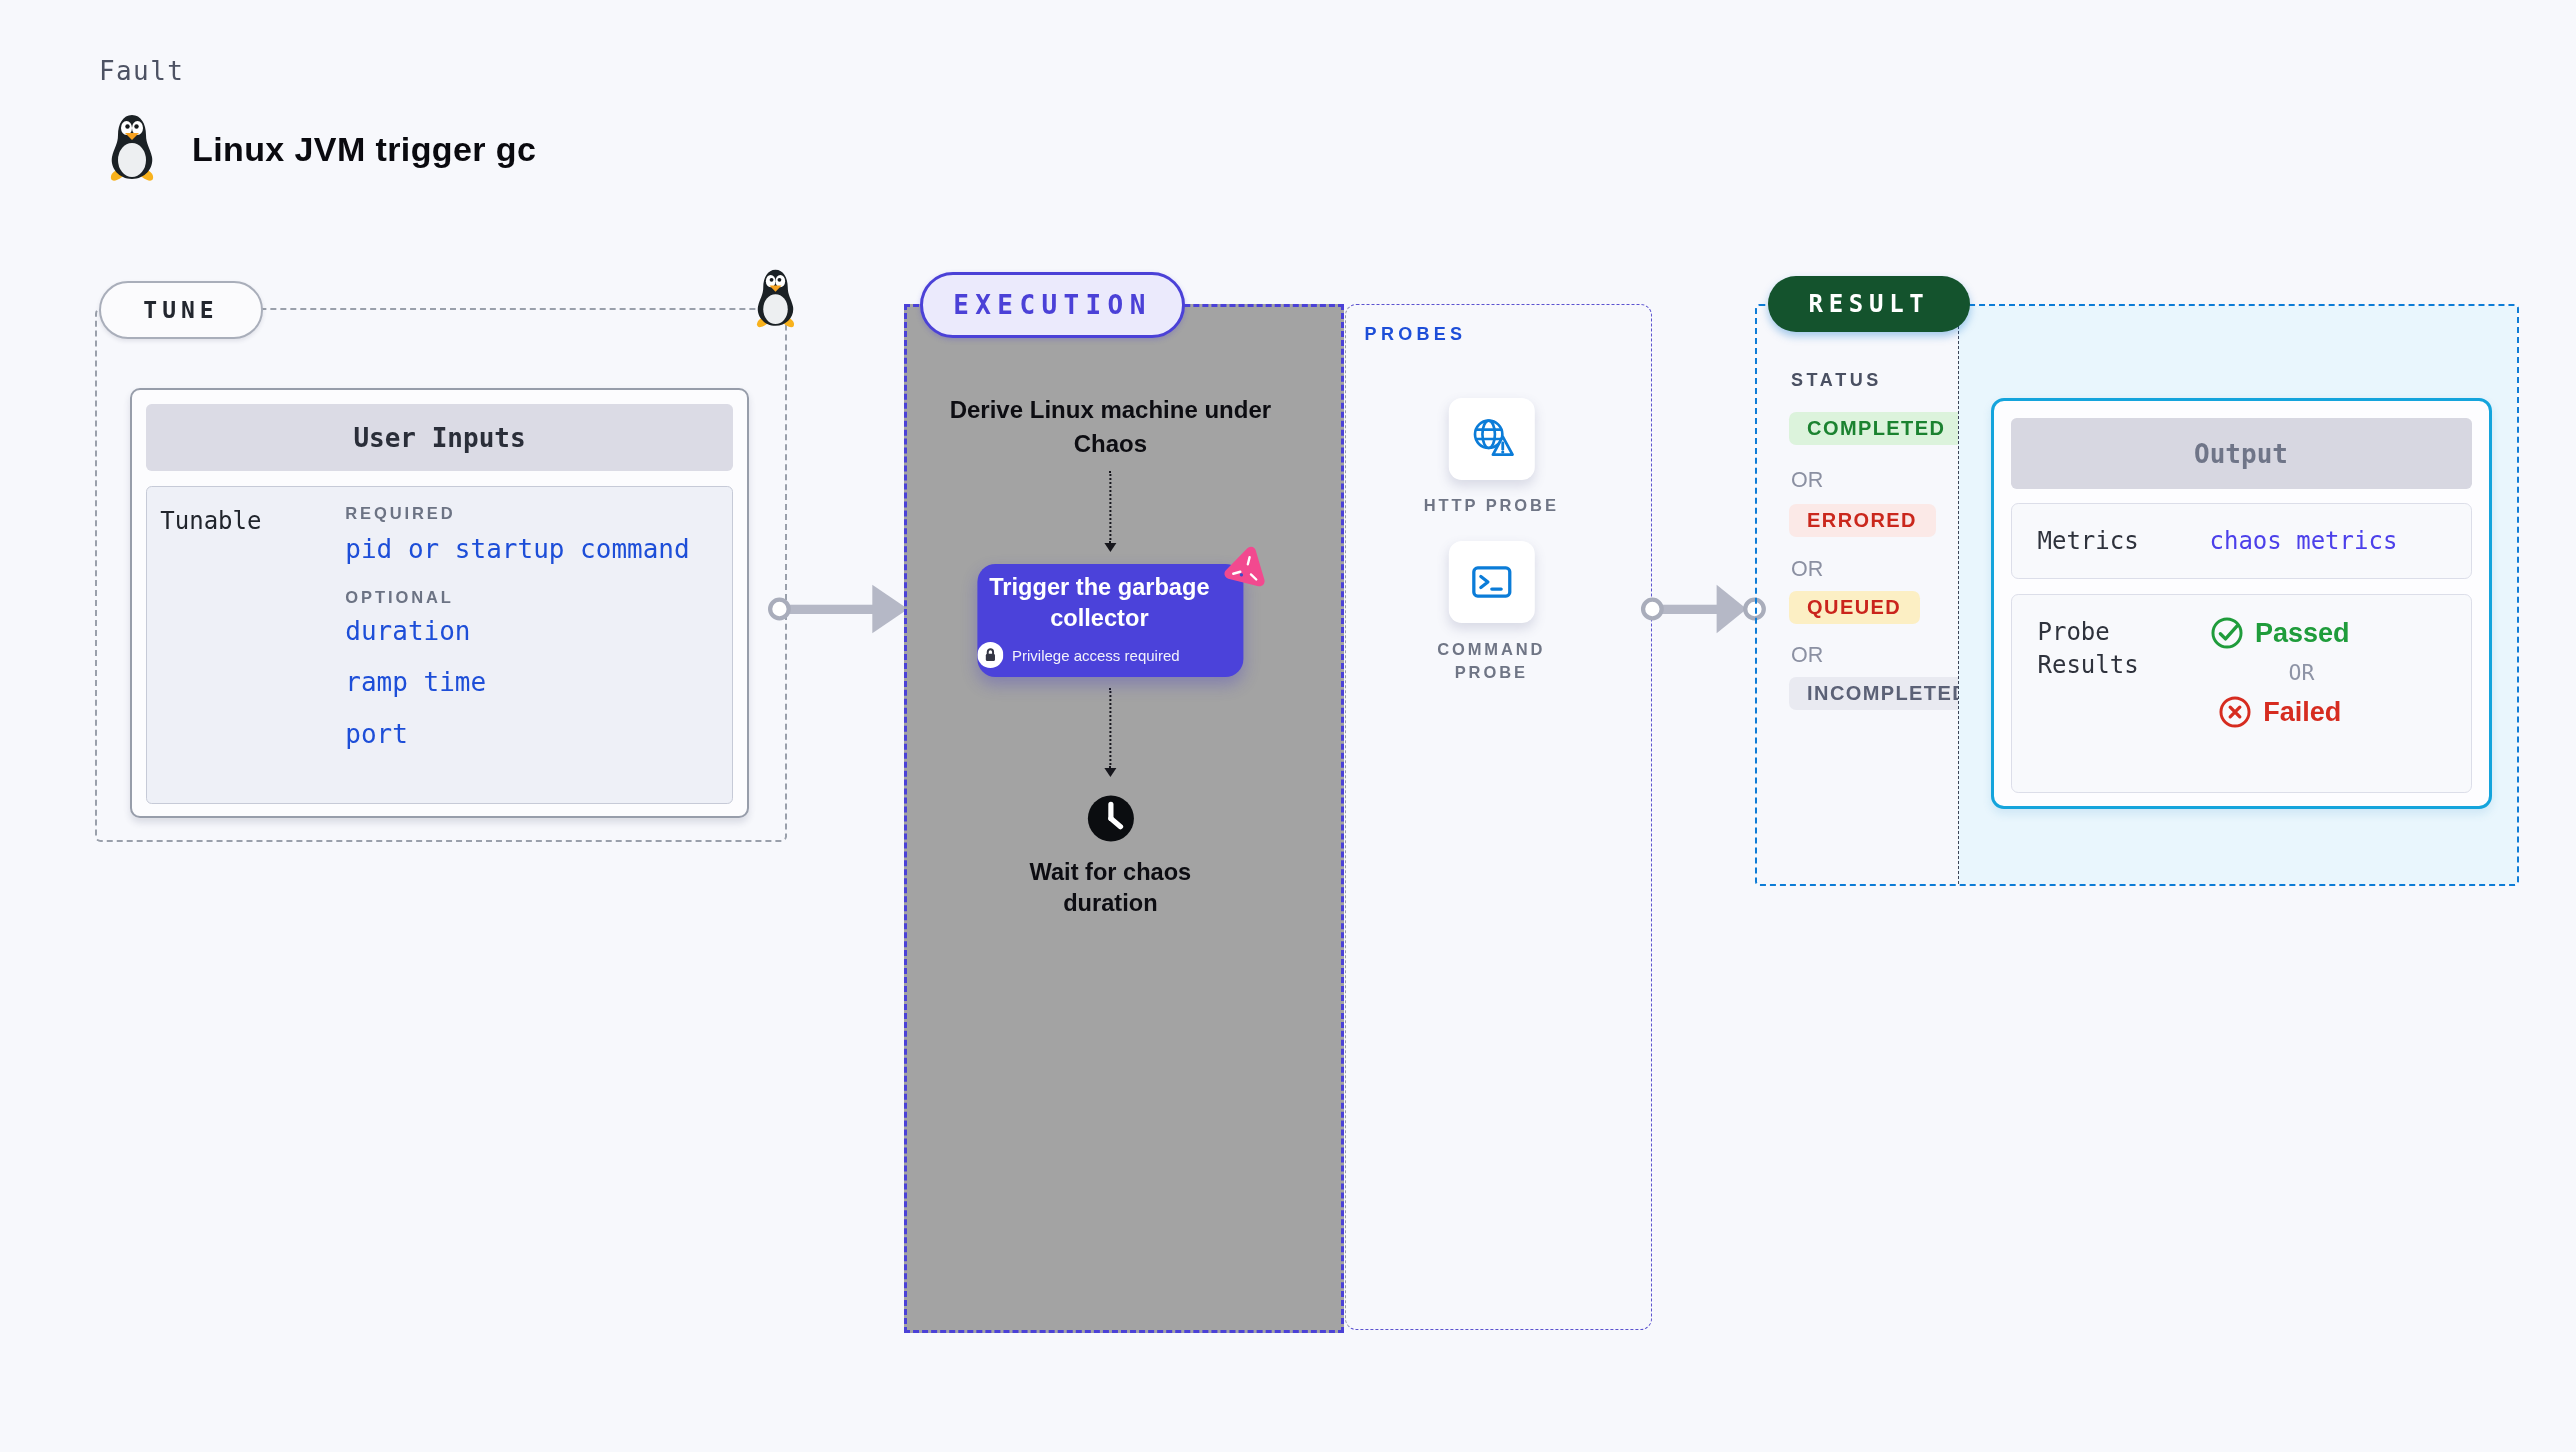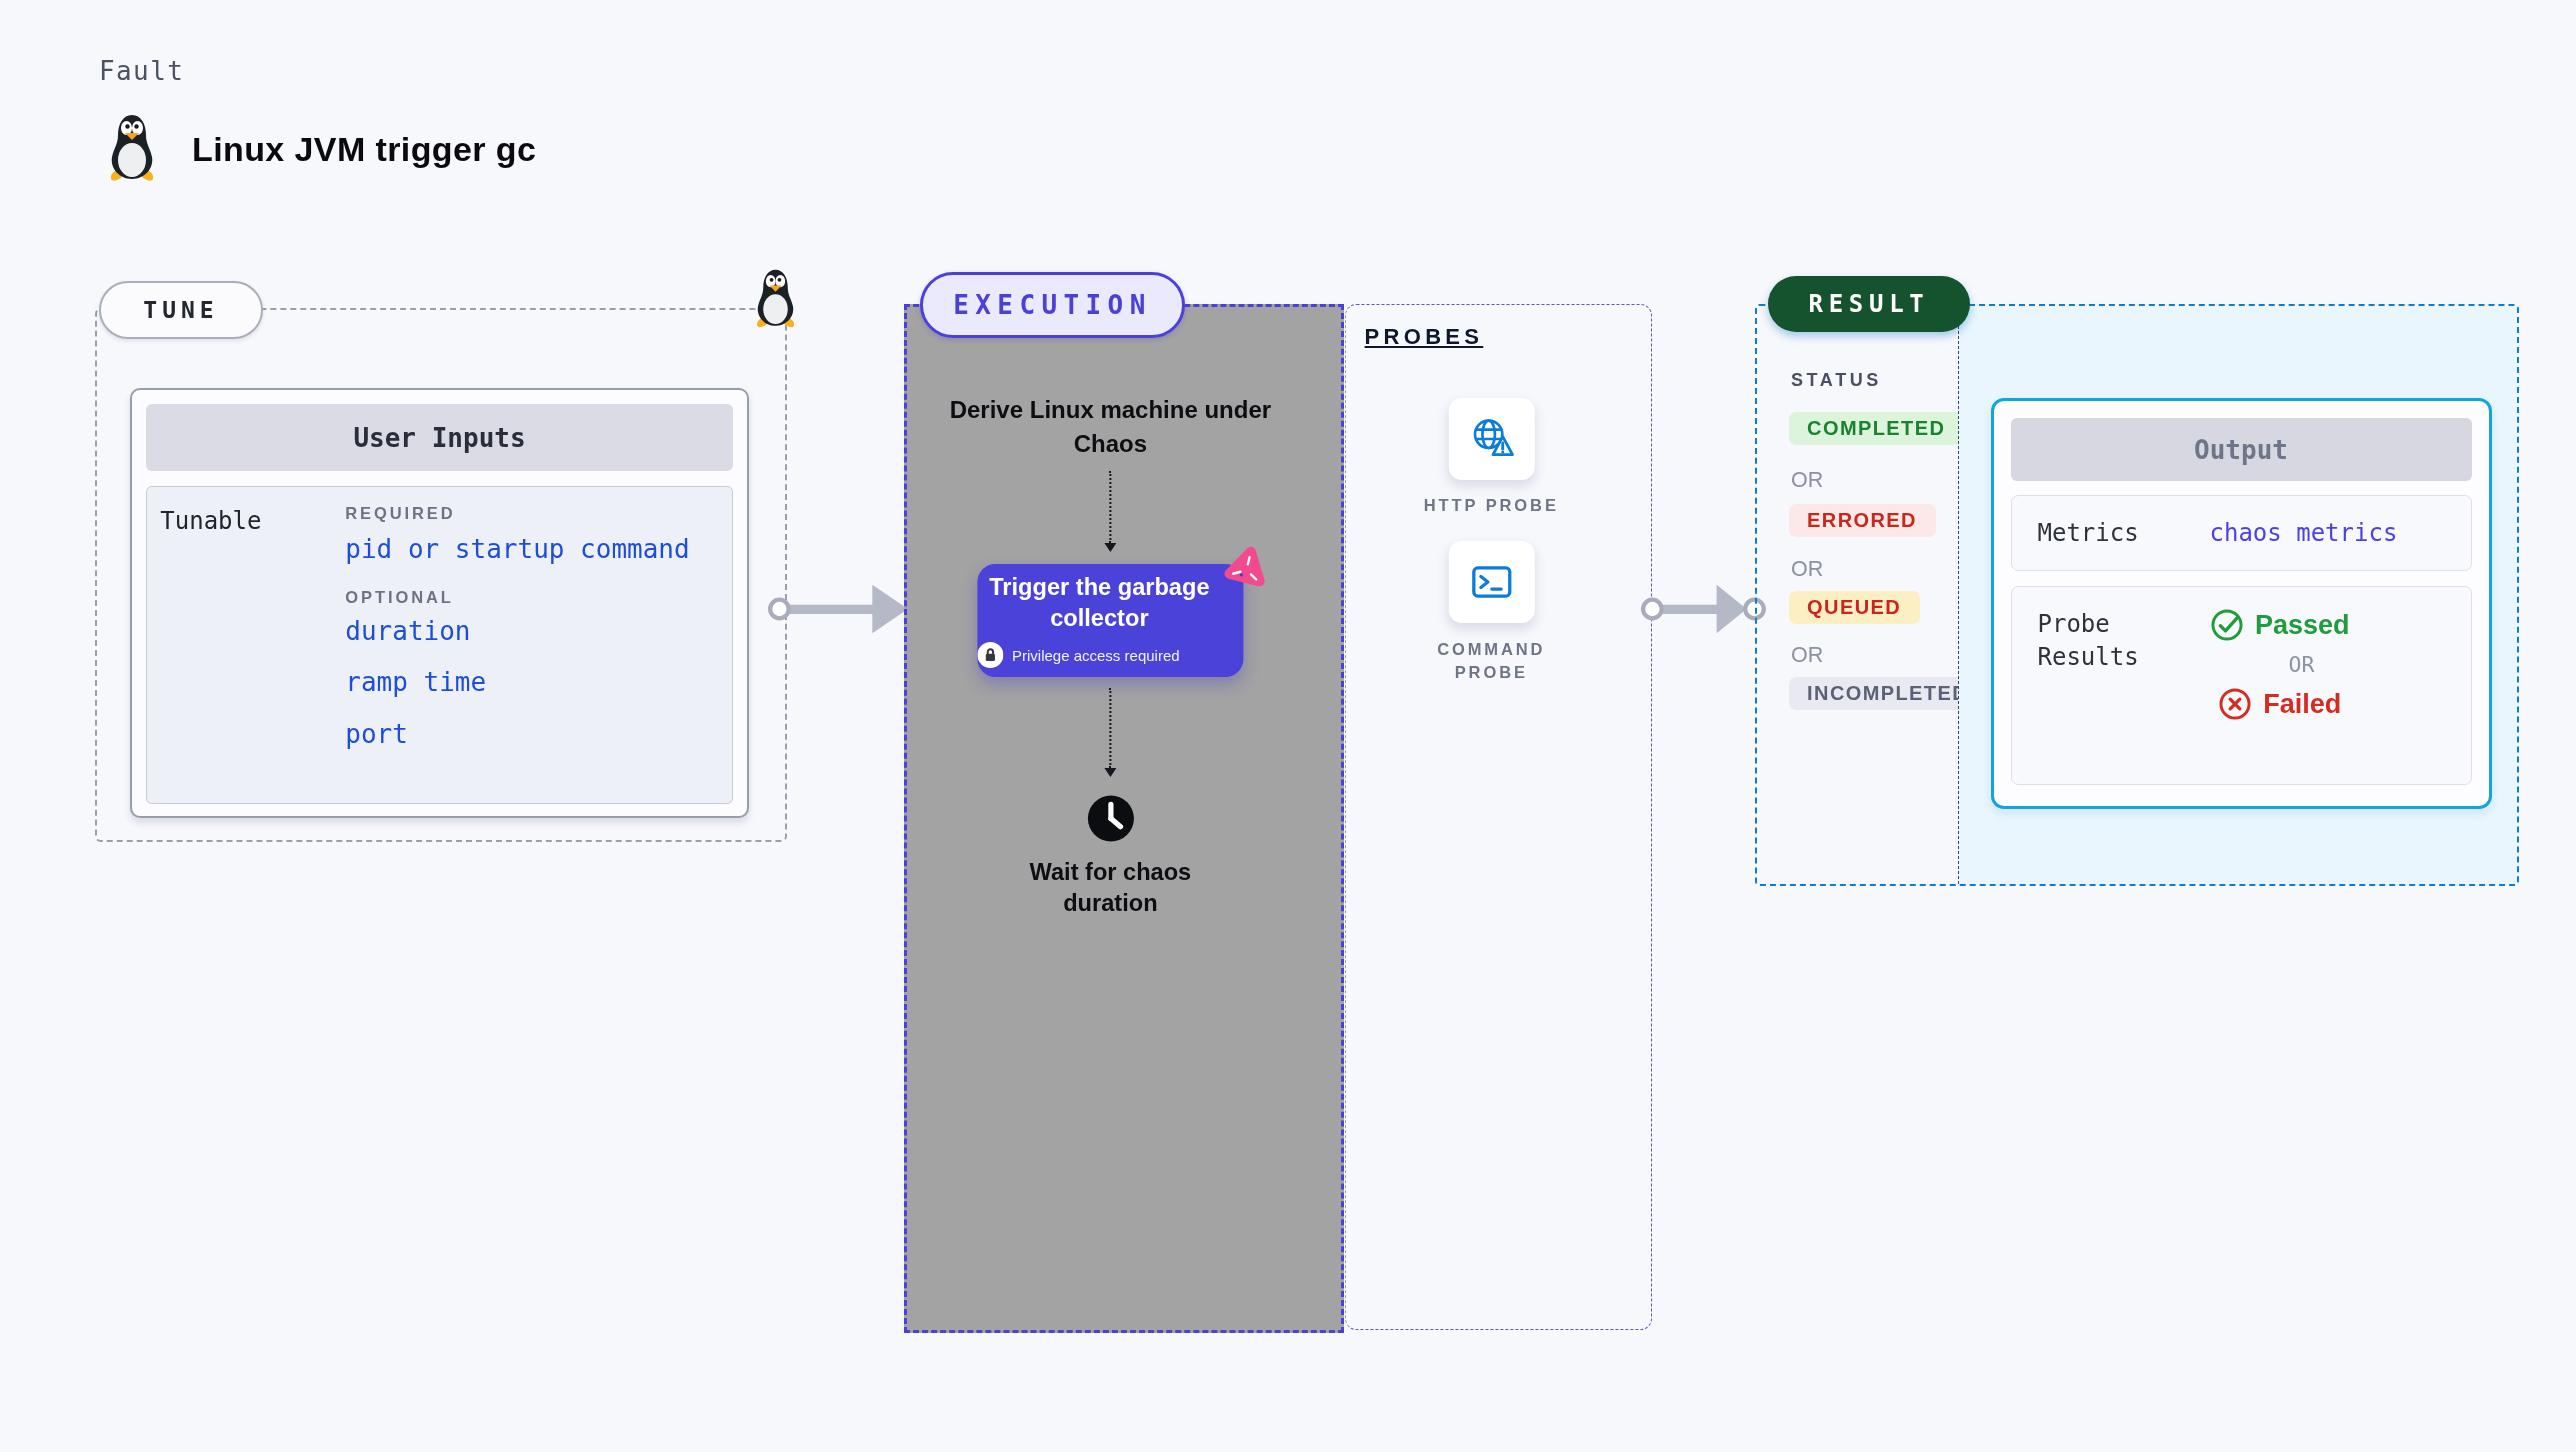--- a/index.html
+++ b/index.html
@@ -54,21 +54,21 @@
   .priv-row{display:flex;align-items:center;gap:8.6px;margin-top:8.6px;}
   .priv-text{font-size:15px;color:#f2f2fb;}
   .chaos-burst{position:absolute;right:-26px;top:-18.6px;transform:rotate(14deg);}
   .clock-wrap{margin-top:17px;}
   .wait-step{margin-top:11.5px;max-width:215px;text-align:center;font-size:23.6px;line-height:31.5px;
              font-weight:bold;color:#0d0d12;}
 
   
   .probes-box{left:1345px;top:304px;width:307px;height:1026px;border:1.4px dashed #5b52cf;
               border-left-color:#979aa5;border-radius:11.5px;box-sizing:border-box;}
-  .probes-label{position:absolute;left:18.6px;top:18.6px;font-size:22px;font-weight:bold;letter-spacing:4.3px;color:#0f172a;text-decoration:underline;}
+  .probes-label{position:absolute;left:18.6px;top:18.6px;font-size:18px;font-weight:bold;letter-spacing:4.3px;color:#1d4ed8;}
   .probes-col{position:absolute;left:0;top:69px;width:100%;display:flex;flex-direction:column;align-items:center;
               transform:translateX(-7.2px);}
   .probe-item{display:flex;flex-direction:column;align-items:center;margin-top:24px;}
   .probe-card{width:86px;height:82px;background:#ffffff;border-radius:13px;display:flex;align-items:center;
               justify-content:center;box-shadow:0 5.7px 11.5px rgba(80,85,130,.18);cursor:pointer;}
   .probe-label{margin-top:14.3px;width:165px;text-align:center;font-size:16.5px;font-weight:bold;
                letter-spacing:2.9px;color:#6f7585;line-height:23px;}
 
   
   .result-box{left:1755px;top:304px;width:764px;height:582px;border:2.1px dashed #0d7cd6;border-radius:4.3px;
@@ -82,21 +82,21 @@
   .st-or{position:absolute;left:34px;font-size:21.5px;color:#8b90a2;}
   .st-completed{top:106px;background:#dcf3dc;color:#1b8230;}
   .or1{top:162px;} .st-errored{top:198px;background:#fbe9e7;color:#ca271c;}
   .or2{top:251px;} .st-queued{top:285px;background:#fcefc4;color:#ca241c;}
   .or3{top:337px;} .st-incompleted{top:371px;background:#e9eaf1;color:#5b6176;}
   .cyan-region{position:absolute;left:201px;top:0;right:0;bottom:0;background:#e9f6fd;
                border-left:1.4px dashed #3c4456;}
   .output-box{position:absolute;left:31.5px;top:92px;width:501px;height:411px;background:#fdfdff;
               border:3.6px solid #14a4dc;border-radius:13px;box-sizing:border-box;padding:17px;
               box-shadow:0 4.3px 10px rgba(20,120,190,.12);}
-  .output-header{height:63px;background:#d7d7e1;border-radius:5.7px;display:flex;align-items:center;
+  .output-header{height:71px;background:#d7d7e1;border-radius:5.7px;display:flex;align-items:center;
                  justify-content:center;font-size:26px;font-weight:bold;color:#6f7588;}
   .o-row{background:#f8f9fc;border:1.4px solid #dcdee9;border-radius:7.2px;box-sizing:border-box;}
   .metrics-row{margin-top:14.3px;height:76px;display:flex;align-items:center;padding:0 26px;}
   .o-label{width:172px;font-size:24px;color:#2e323c;line-height:33px;}
   .metrics-value{font-size:24px;color:#4c40ea;cursor:pointer;}
   .probe-results-row{margin-top:14.3px;height:199px;display:flex;padding:21.5px 26px;}
   .pr-label{width:172px;}
   .pr-results{display:flex;flex-direction:column;align-items:center;}
   .res-line{display:flex;align-items:center;gap:11.5px;}
   .res-passed{font-size:27px;font-weight:bold;color:#1f9c3b;}

